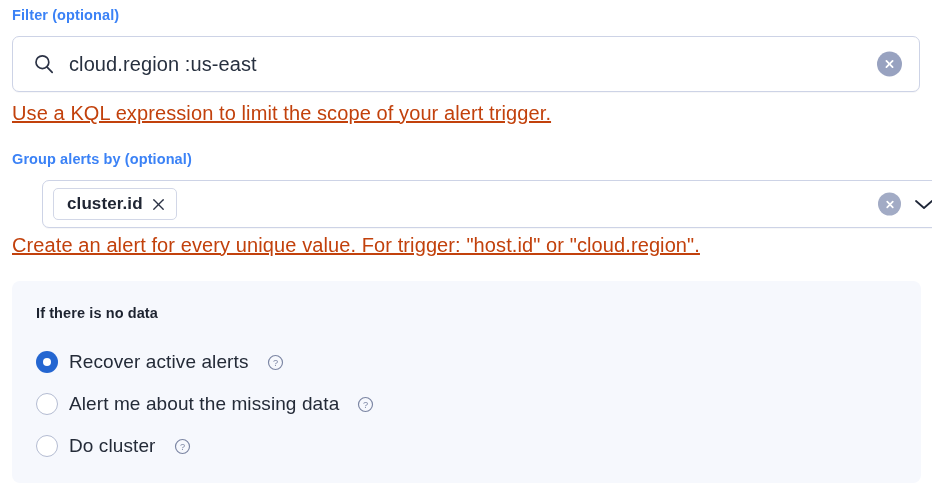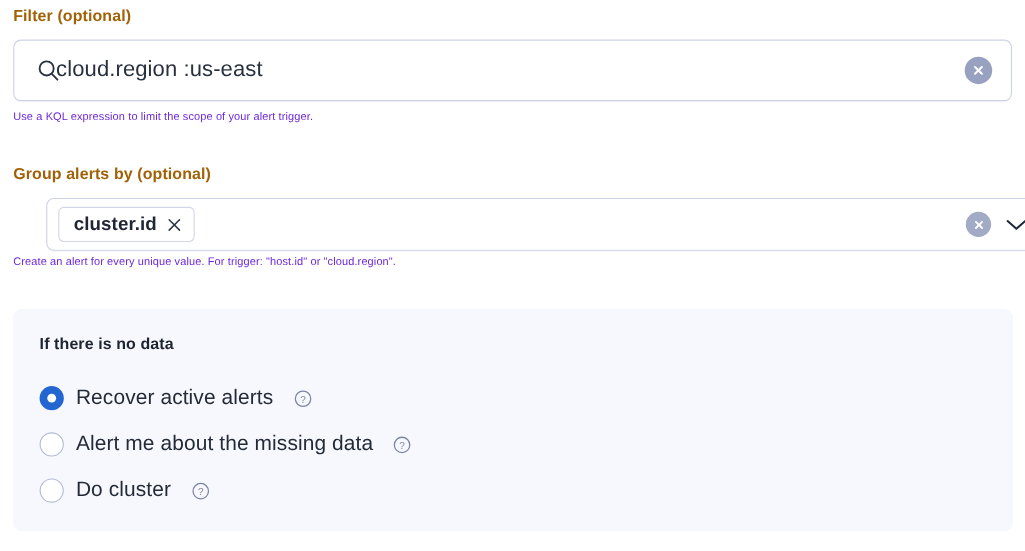--- a/index.html
+++ b/index.html
@@ -19,30 +19,31 @@
   .page {
     position: relative;
     width: 932px;
     height: 501px;
     padding: 0;
   }
 
   .field-label {
     font-size: 14.5px;
     font-weight: bold;
-    color: #a16207;
+    color: #3b82f6;
     letter-spacing: .1px;
     line-height: 1;
   }
 
   .field-help {
-    font-size: 10px;
-    color: #6d28d9;
+    font-size: 20px;
+    color: #c2410c;
     line-height: 1.2;
     letter-spacing: .1px;
+    text-decoration: underline;
   }
 
   
   .filter-row { position: absolute; left: 12px; top: 36px; width: 908px; height: 56px; }
 
   .search-box {
     position: relative;
     width: 100%;
     height: 56px;
     background: #ffffff;
@@ -55,21 +56,21 @@
   .search-icon {
     position: absolute;
     left: 20px;
     top: 50%;
     transform: translateY(-50%);
     width: 22px; height: 22px;
     display: block;
   }
   .search-value {
     position: absolute;
-    left: 38px;
+    left: 56px;
     top: 50%;
     transform: translateY(-50%);
     font-size: 20px;
     color: #27303f;
     letter-spacing: .1px;
     white-space: nowrap;
   }
   .clear-circle {
     position: absolute;
     right: 17px;

